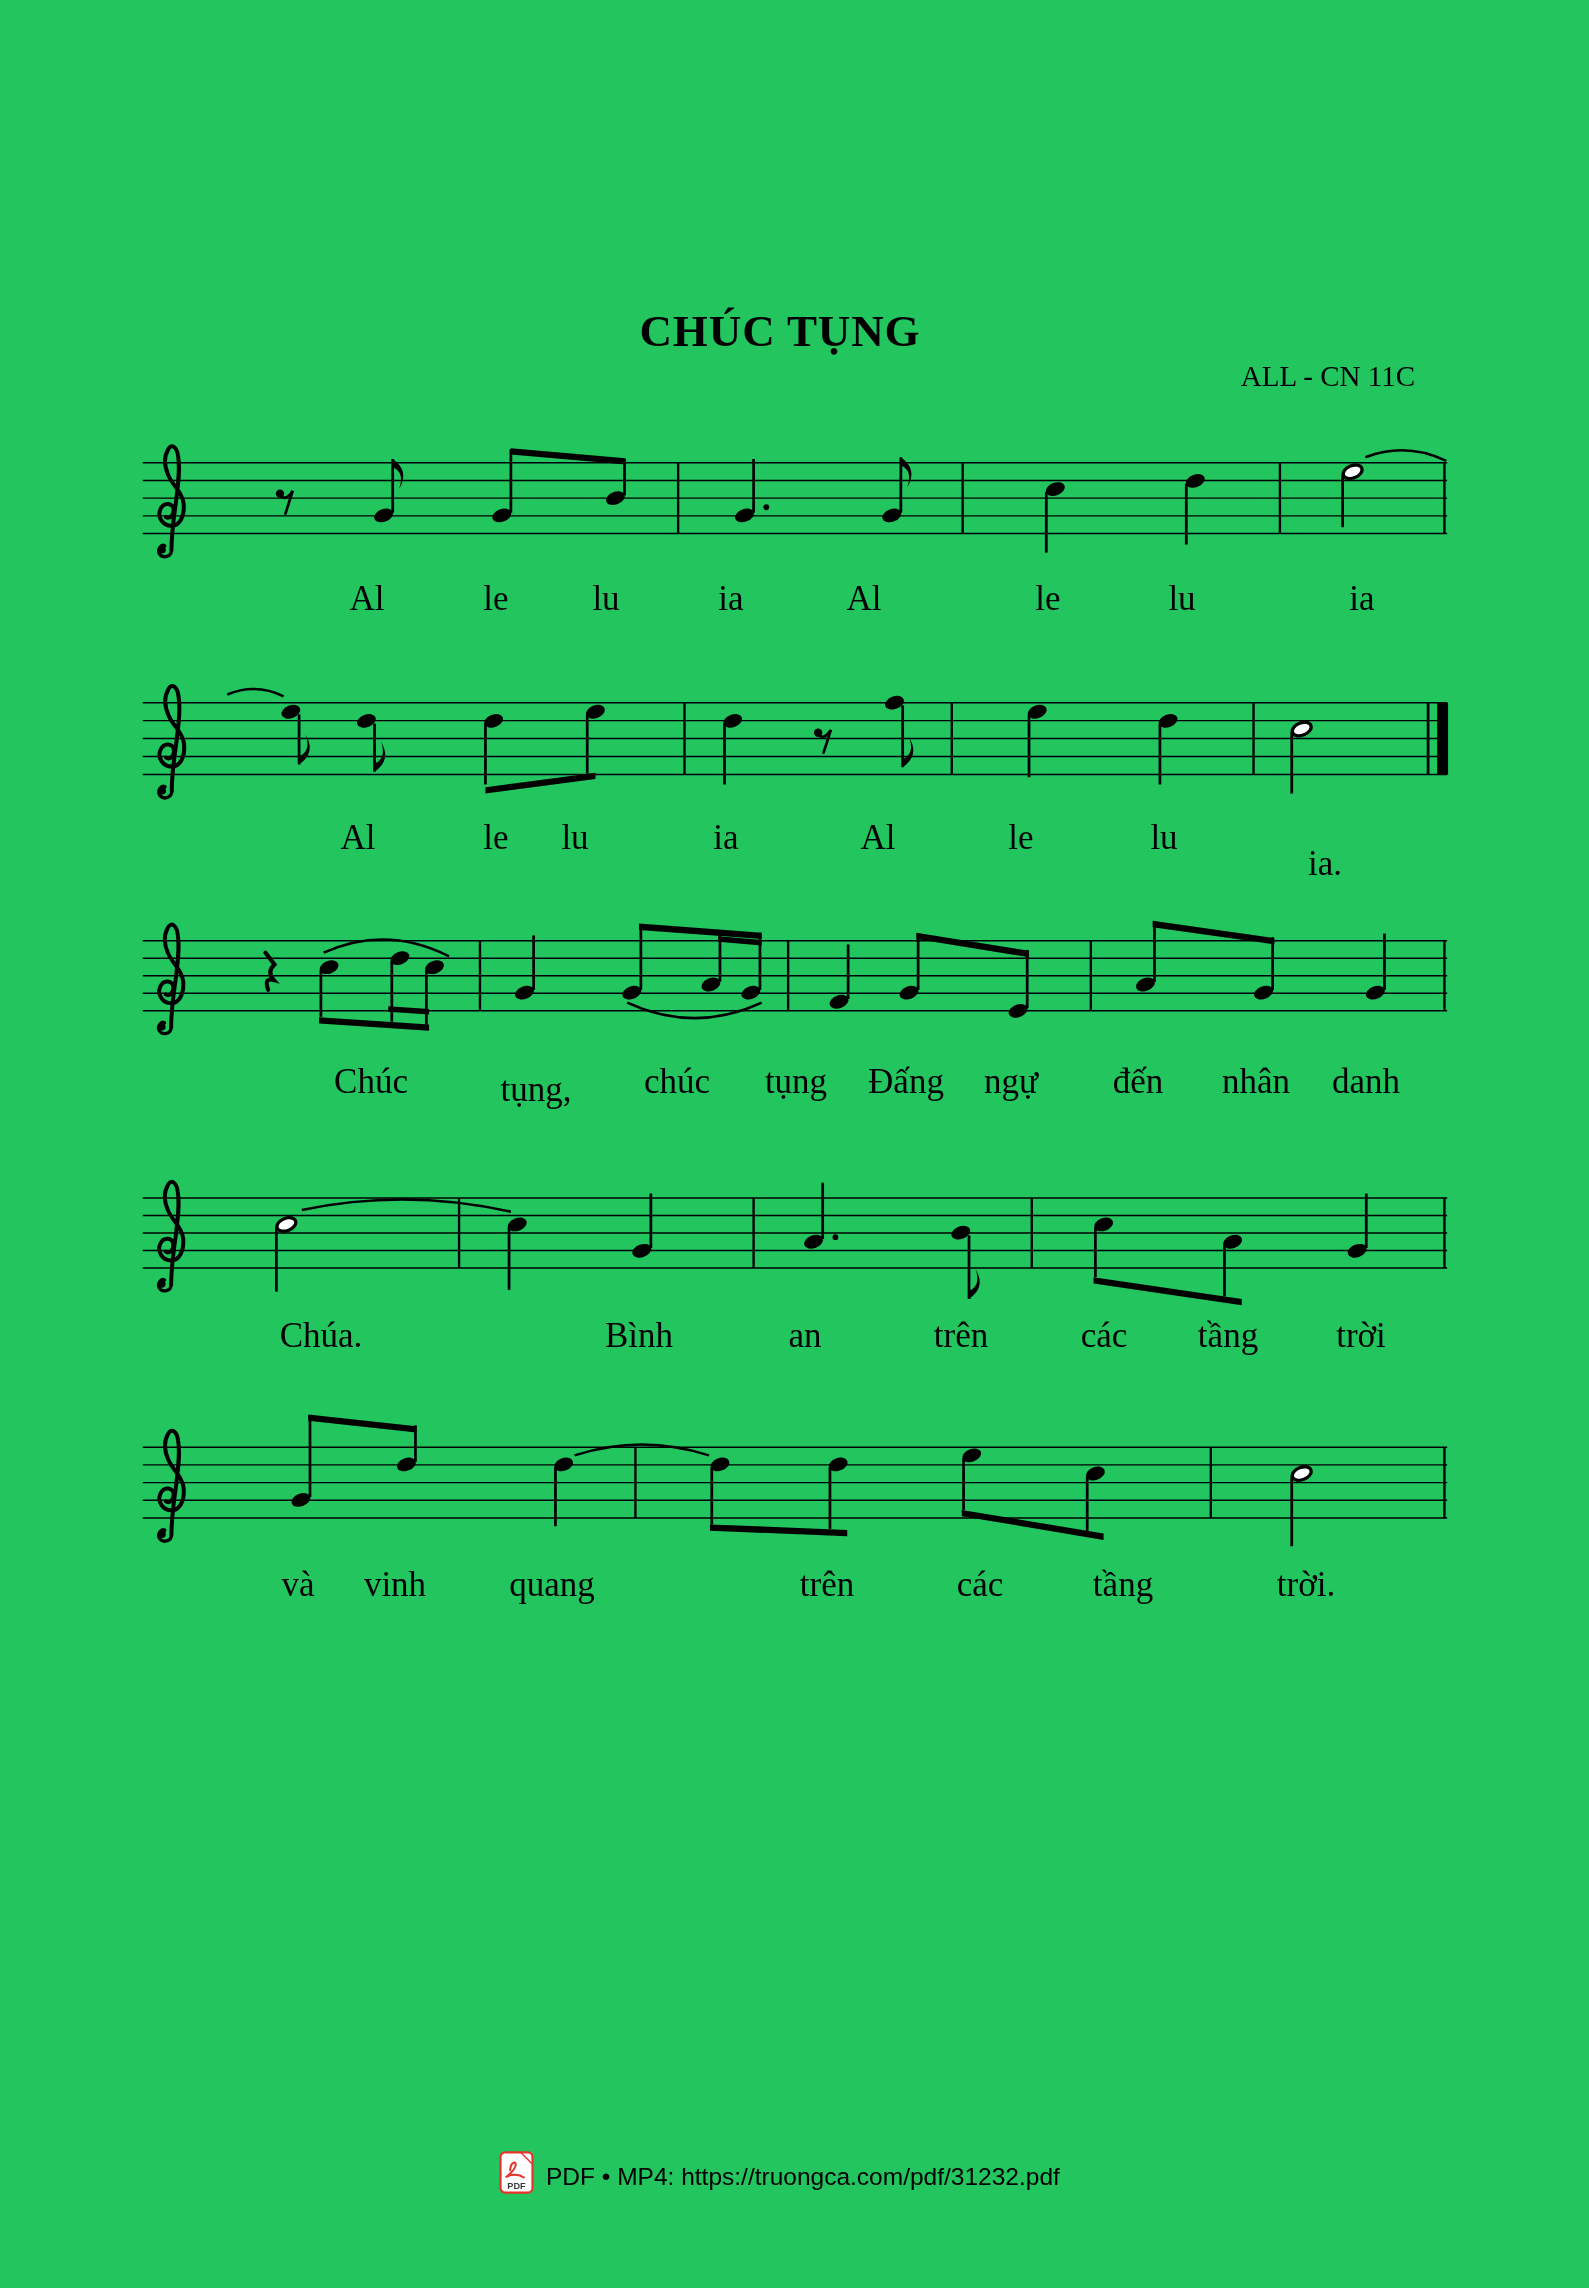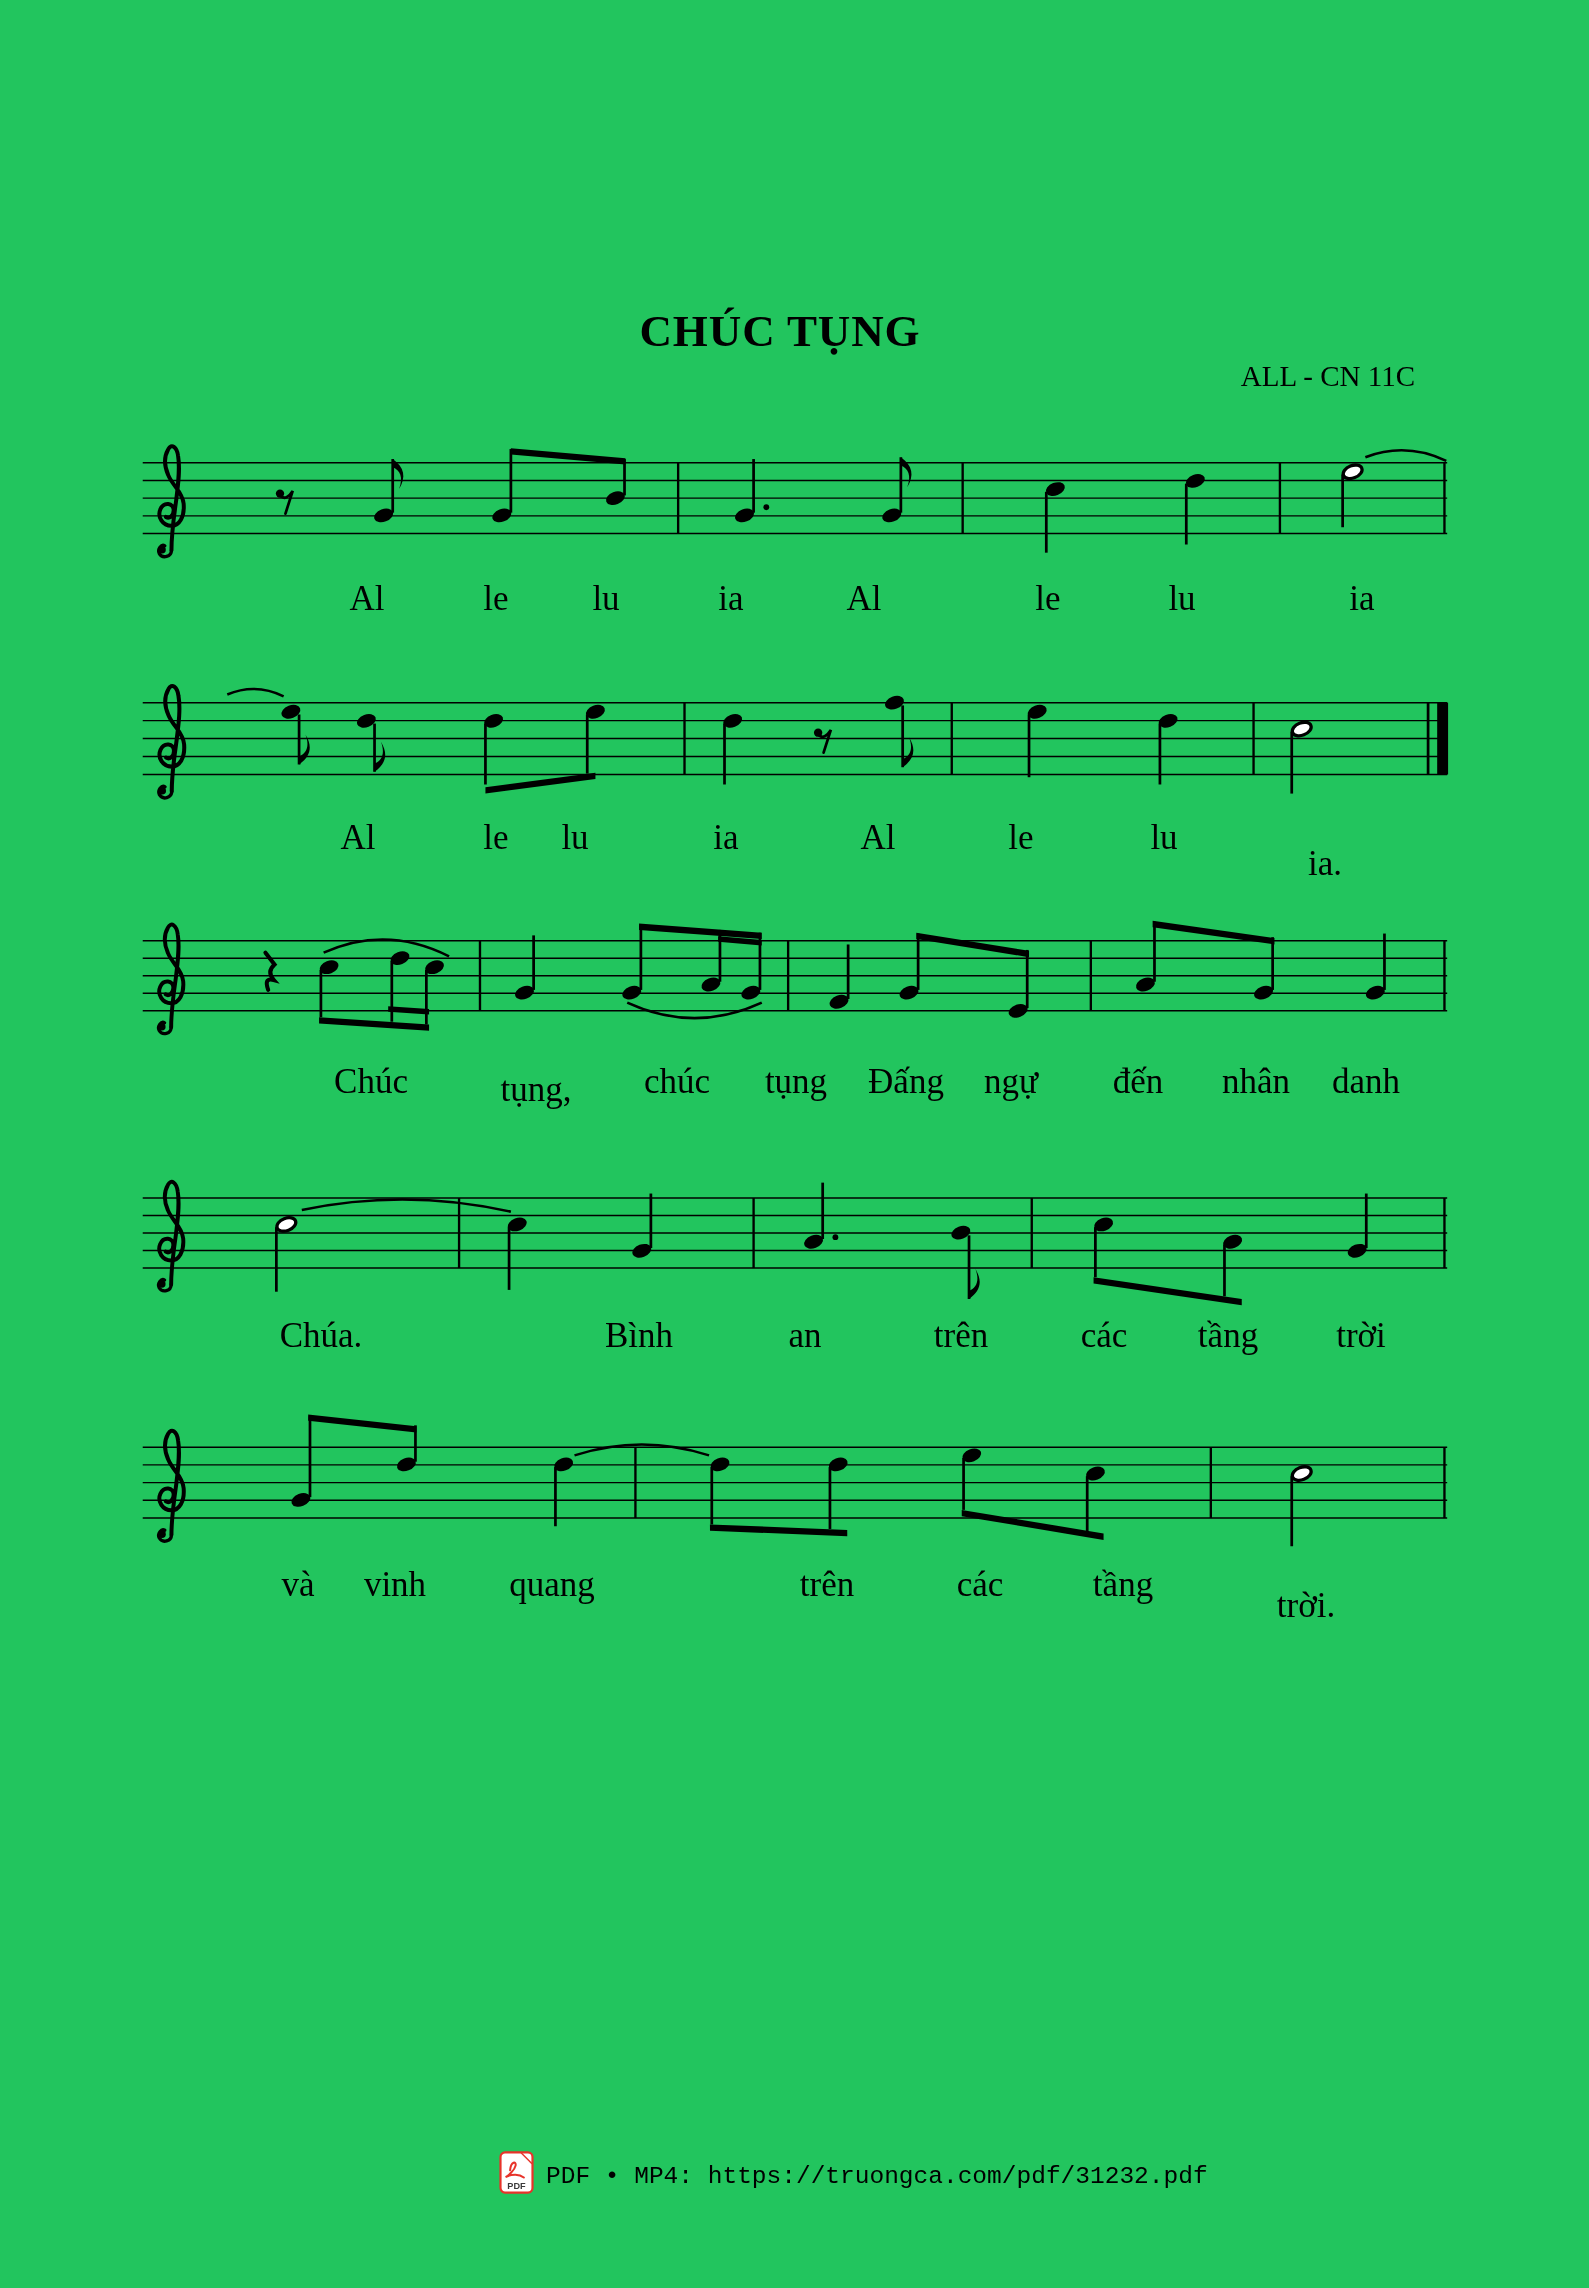--- a/index.html
+++ b/index.html
@@ -5,21 +5,21 @@
   html,body{margin:0;padding:0;background:#777;}
   .page{position:relative;width:1589px;height:2288px;margin:0 auto;background:#22c55e;
         font-family:"Liberation Serif",serif;color:#000;overflow:hidden;}
   .title{position:absolute;top:305px;left:0;width:1560px;text-align:center;
          font-size:45px;font-weight:bold;letter-spacing:0.9px;}
   .catalog{position:absolute;top:360px;right:174px;font-size:29px;text-align:right;}
   #score{position:absolute;left:0;top:0;}
   .lyric{position:absolute;transform:translateX(-50%);font-size:35px;white-space:nowrap;line-height:1.1;}
   .footer{position:absolute;left:0;top:2147px;width:1410px;height:55px;}
   .pdf-icon{position:absolute;left:499px;top:3.6px;}
-  .footer-text{position:absolute;left:546px;top:16.4px;font-family:Liberation Mono, monospace;font-size:24.5px;}
+  .footer-text{position:absolute;left:546px;top:16.4px;font-family:Liberation Sans, sans-serif;font-size:24.5px;}
 </style>
 </head>
 <body>
 
 <div class="page">
   <div class="title">CHÚC TỤNG</div>
   <div class="catalog">ALL - CN 11C</div>
 
   <svg id="score" width="1589" height="2288" viewBox="0 0 1748 2517">
       <g>
@@ -443,21 +443,21 @@
       <span class="lyric" style="left: 961px; top: 1317px;">trên</span>
       <span class="lyric" style="left: 1104px; top: 1317px;">các</span>
       <span class="lyric" style="left: 1228px; top: 1317px;">tầng</span>
       <span class="lyric" style="left: 1361px; top: 1317px;">trời</span>
       <span class="lyric" style="left: 298px; top: 1566px;">và</span>
       <span class="lyric" style="left: 395px; top: 1566px;">vinh</span>
       <span class="lyric" style="left: 552px; top: 1566px;">quang</span>
       <span class="lyric" style="left: 827px; top: 1566px;">trên</span>
       <span class="lyric" style="left: 980px; top: 1566px;">các</span>
       <span class="lyric" style="left: 1123px; top: 1566px;">tầng</span>
-      <span class="lyric" style="left: 1306px; top: 1566px; margin-top: 21px;">trời.</span>
+      <span class="lyric" style="left: 1306px; top: 1566px;">trời.</span>
     </div>
 
   <div class="footer">
     <svg class="pdf-icon" width="35" height="43" viewBox="0 0 38 47">
       <rect x="1.5" y="1.5" width="35" height="44" rx="5" fill="#ffffff" stroke="#e8332a" stroke-width="2.4"></rect>
       <path d="M24,2 L36,14" stroke="#e8332a" stroke-width="1.6" fill="none"></path>
       <path d="M12,21 C13,11 19,11 18,16 C17,21 10,27 7,28.5 C14,25 22,25 27,29" stroke="#e8332a" stroke-width="2.2" fill="none" stroke-linecap="round"></path>
       <text x="19" y="42" text-anchor="middle" font-family="Liberation Sans, sans-serif" font-size="10" font-weight="bold" fill="#3a3a3a">PDF</text>
     </svg>
     <span class="footer-text">PDF • MP4: https://truongca.com/pdf/31232.pdf</span>

